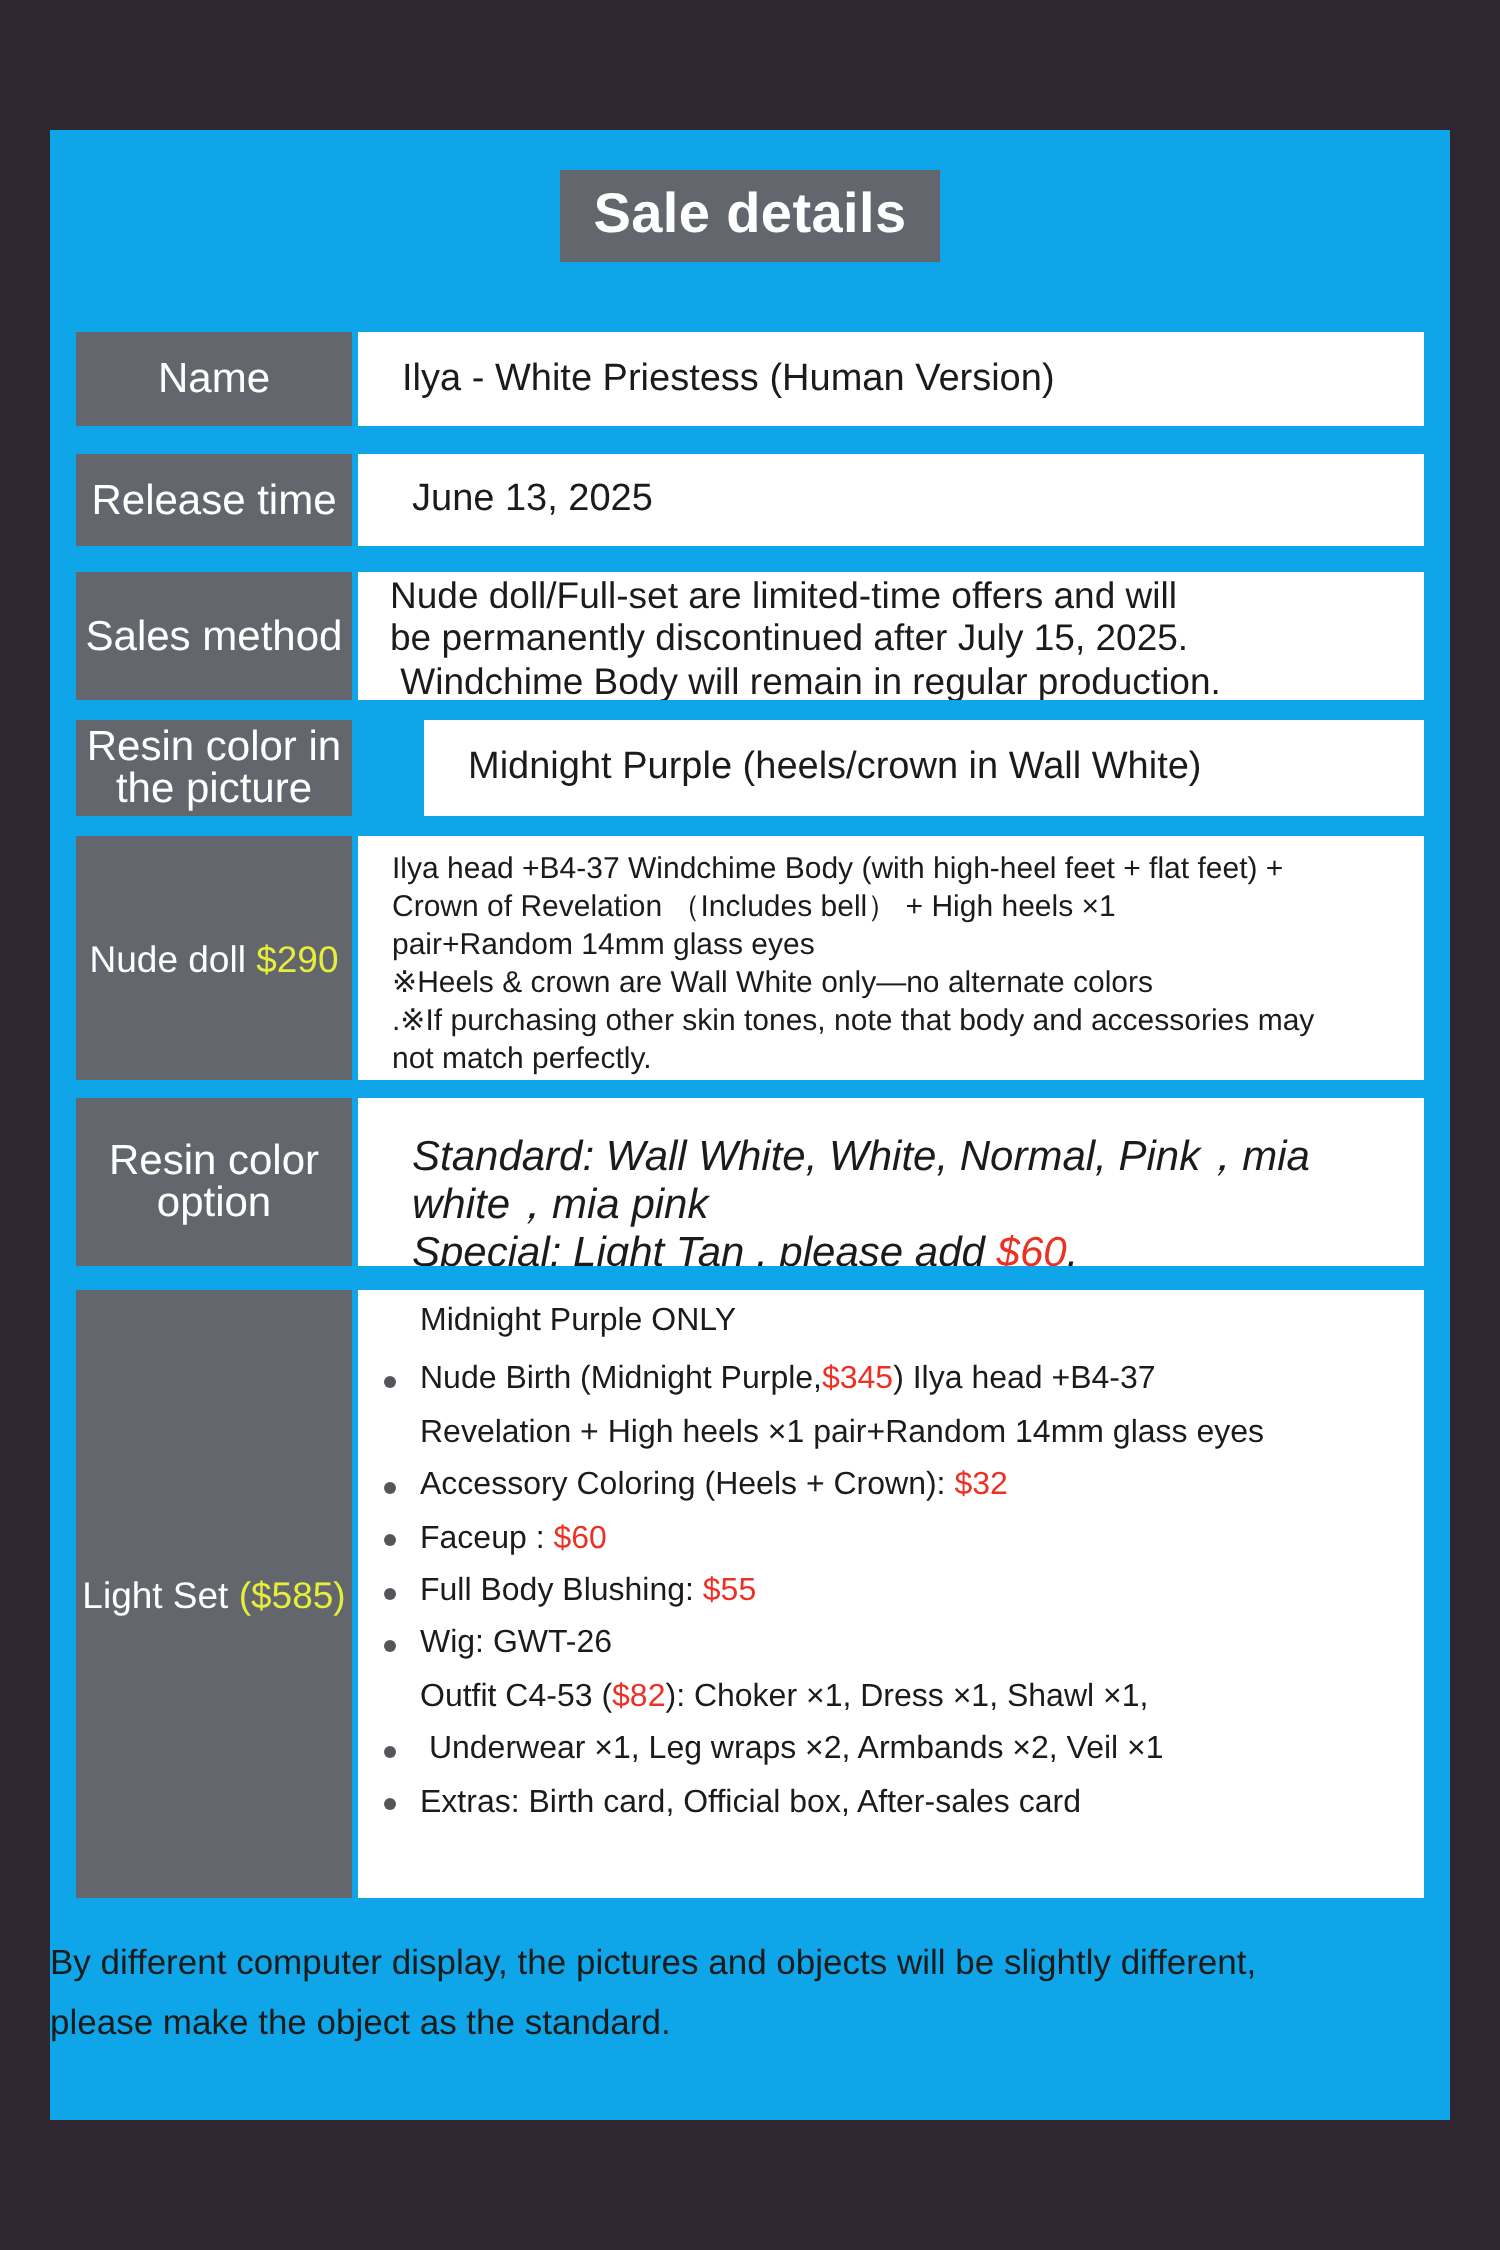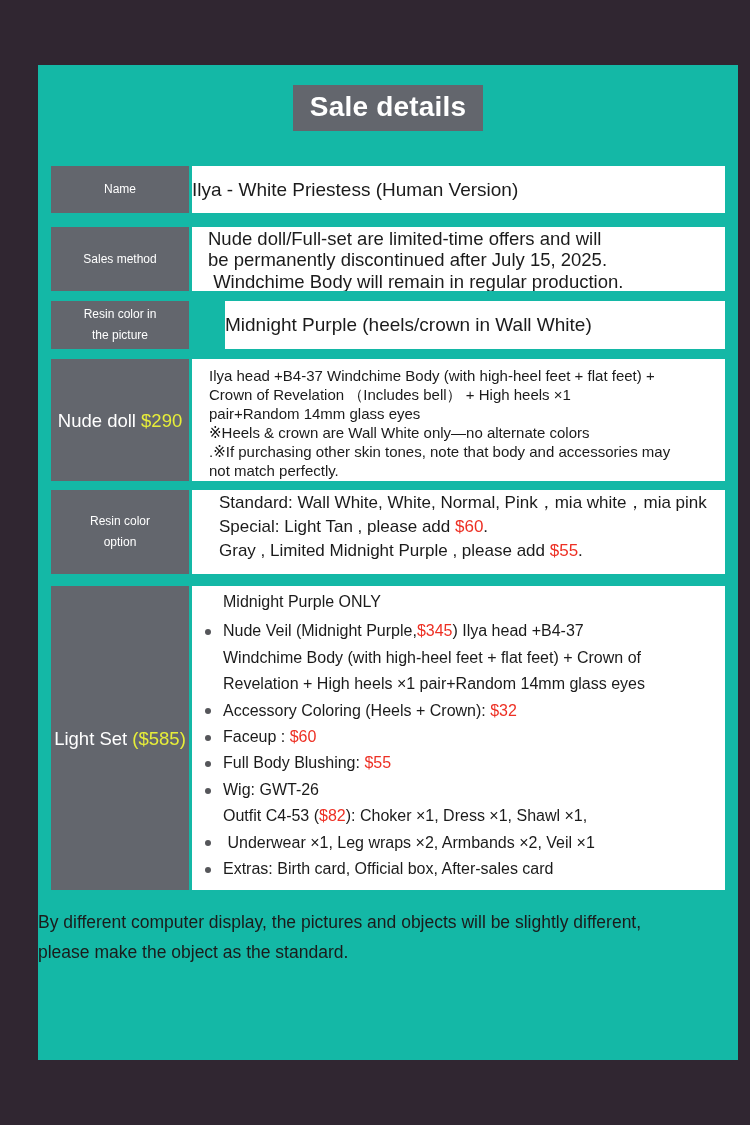--- a/index.html
+++ b/index.html
@@ -6,62 +6,62 @@
   html,body { width:750px; }
   body {
     font-family: "Liberation Sans", "DejaVu Sans", sans-serif;
     background:#302631;
   }
   .stage {
     position:relative; width:750px; height:1125px;
     background:#302631; overflow:hidden;
   }
   .panel {
-    position:absolute; left:38px; top:65px; width:700px; height:995px;
-    background:#14b8a6;
+    position:absolute; left:25px; top:65px; width:700px; height:995px;
+    background:#0ea5e9;
   }
   .title-box {
     width:fit-content; margin:20px auto 0; padding:6px 17px 8px;
     background:#63666d; color:#ffffff;
     font-size:28px; font-weight:600; letter-spacing:0.2px;
   }
   .rows { margin:35px 13px 0 13px; }
   .row { display:flex; }
   .cell-label {
     flex:none; width:138px; margin-right:3px;
     background:#63666d; color:#ffffff;
     display:flex; flex-direction:column; justify-content:center; align-items:center;
-    text-align:center; font-size:12px; line-height:21px; font-weight:500;
+    text-align:center; font-size:21px; line-height:21px; font-weight:500;
   }
   .cell-content {
     flex:1; background:#ffffff; color:#1b1b1b; overflow:hidden;
   }
   .accent { color:#e7ee39; }
   .red { color:#ed3024; }
 
   .row--name     { height:47px;  margin-bottom:14px; }
   .row--release  { height:46px;  margin-bottom:13px; }
   .row--sales    { height:64px;  margin-bottom:10px; }
   .row--resinpic { height:48px;  margin-bottom:10px;gap:33px; }
   .row--nude     { height:122px; margin-bottom:9px;  }
   .row--resinopt { height:84px;  margin-bottom:12px; }
   .row--full     { height:304px; margin-bottom:0;    }
 
   .row--nude .cell-label, .row--full .cell-label { font-size:18.5px; }
 
   .row--name .cell-content,
   .row--resinpic .cell-content {
-    display:flex; align-items:center; font-size:19px;
+    display:flex; align-items:center; padding-left:22px; font-size:19px;
   }
   .row--release .cell-content {
     display:flex; align-items:center; padding-left:27px; font-size:19px; font-weight:500;
   }
   .row--sales .cell-content { padding:1px 8px 0 16px; font-size:18.5px; line-height:21.3px; }
   .row--nude .cell-content { padding:7px 8px 0 17px; font-size:15px; line-height:19px; }
-  .row--resinopt .cell-content { padding:1px 8px 0 27px; font-size:17px; line-height:24px; }
+  .row--resinopt .cell-content { padding:18px 8px 0 27px; font-size:21px; line-height:24px;font-style:italic; }
   .row--full .cell-content { padding:3px 8px 0 13px; font-size:16px; line-height:26.4px; }
   .row--full .line:first-child { margin-bottom:3px; }
 
   .line { white-space:pre-wrap; }
   .gutter-line { display:flex; }
   .bullet { flex:none; width:18px; display:flex; align-items:center; }
   .bullet.on::before {
     content:""; width:6px; height:6px; border-radius:50%; background:#55565a;
     margin-top:1px;
   }
@@ -76,20 +76,28 @@
 <div class="stage">
   <div class="panel">
     <div class="title-box">Sale details</div>
     <div class="rows" id="rows">
         <div class="row row--name">
           <div class="cell-label">
             <div><span>Name</span></div>
           </div>
           <div class="cell-content">
             <div class="line"><span>Ilya - White Priestess (Human Version)</span></div>
+          </div>
+        </div>
+        <div class="row row--release">
+          <div class="cell-label">
+            <div><span>Release time</span></div>
+          </div>
+          <div class="cell-content">
+            <div class="line"><span>June 13, 2025</span></div>
           </div>
         </div>
         <div class="row row--sales">
           <div class="cell-label">
             <div><span>Sales method</span></div>
           </div>
           <div class="cell-content">
             <div class="line"><span>Nude doll/Full-set are limited-time offers and will</span></div>
             <div class="line"><span>be permanently discontinued after July 15, 2025.</span></div>
             <div class="line"><span> Windchime Body will remain in regular production.</span></div>
@@ -127,22 +135,22 @@
             <div class="line"><span>Special: Light Tan , please add </span><span class="red">$60</span><span>.</span></div>
             <div class="line"><span>Gray , Limited Midnight Purple , please add </span><span class="red">$55</span><span>.</span></div>
           </div>
         </div>
         <div class="row row--full">
           <div class="cell-label">
             <div><span>Light Set </span><span class="accent">($585)</span></div>
           </div>
           <div class="cell-content">
             <div class="line gutter-line"><span class="bullet"></span><span style="white-space: pre-wrap;"><span>Midnight Purple ONLY</span></span></div>
-            <div class="line gutter-line"><span class="bullet on"></span><span style="white-space: pre-wrap;"><span>Nude Veil (Midnight Purple,</span><span class="red">$345</span><span>) Ilya head +B4-37</span></span></div>
-            <div class="line gutter-line"><span class="bullet"></span><span style="white-space: pre-wrap;"><span>Windchime Body (with high-heel feet + flat feet) + Crown of</span></span></div>
+            <div class="line gutter-line"><span class="bullet on"></span><span style="white-space: pre-wrap;"><span>Nude Birth (Midnight Purple,</span><span class="red">$345</span><span>) Ilya head +B4-37</span></span></div>
+            <div class="line gutter-line"><span class="bullet"></span></div>
             <div class="line gutter-line"><span class="bullet"></span><span style="white-space: pre-wrap;"><span>Revelation + High heels ×1 pair+Random 14mm glass eyes</span></span></div>
             <div class="line gutter-line"><span class="bullet on"></span><span style="white-space: pre-wrap;"><span>Accessory Coloring (Heels + Crown): </span><span class="red">$32</span></span></div>
             <div class="line gutter-line"><span class="bullet on"></span><span style="white-space: pre-wrap;"><span>Faceup : </span><span class="red">$60</span></span></div>
             <div class="line gutter-line"><span class="bullet on"></span><span style="white-space: pre-wrap;"><span>Full Body Blushing: </span><span class="red">$55</span></span></div>
             <div class="line gutter-line"><span class="bullet on"></span><span style="white-space: pre-wrap;"><span>Wig: GWT-26</span></span></div>
             <div class="line gutter-line"><span class="bullet"></span><span style="white-space: pre-wrap;"><span>Outfit C4-53 (</span><span class="red">$82</span><span>): Choker ×1, Dress ×1, Shawl ×1,</span></span></div>
             <div class="line gutter-line"><span class="bullet on"></span><span style="white-space: pre-wrap;"><span> Underwear ×1, Leg wraps ×2, Armbands ×2, Veil ×1</span></span></div>
             <div class="line gutter-line"><span class="bullet on"></span><span style="white-space: pre-wrap;"><span>Extras: Birth card, Official box, After-sales card</span></span></div>
           </div>
         </div>

